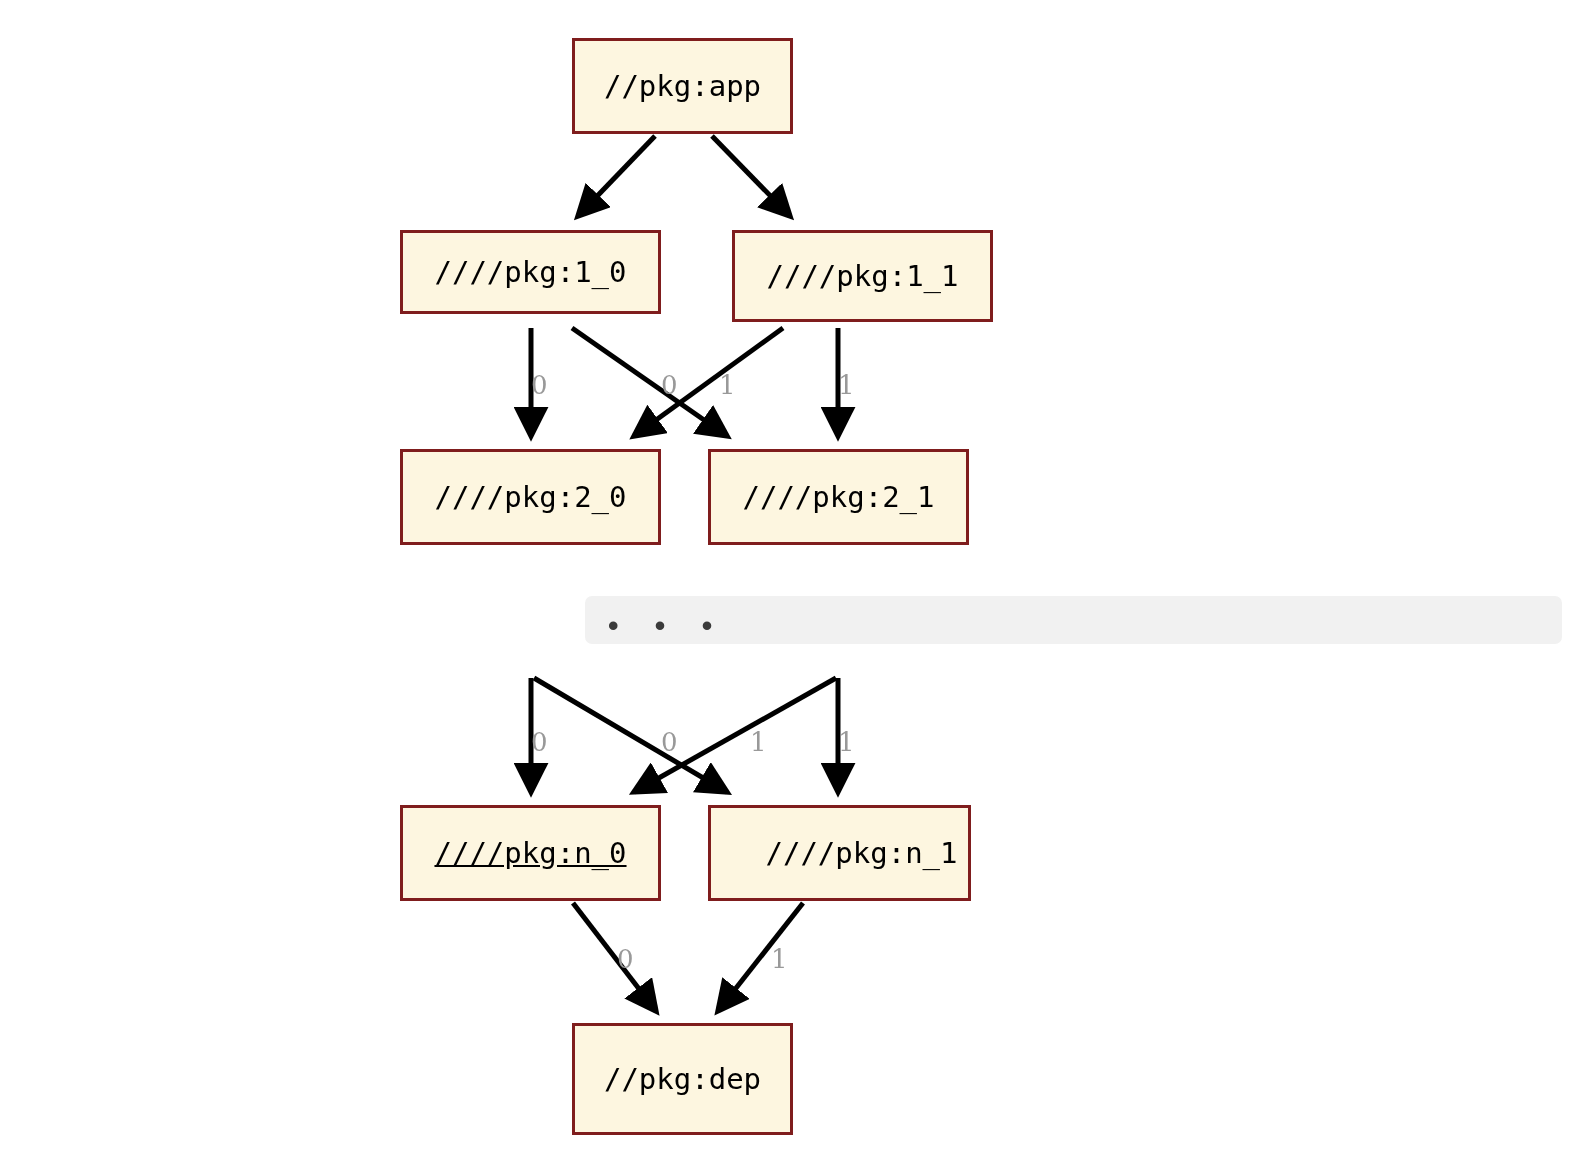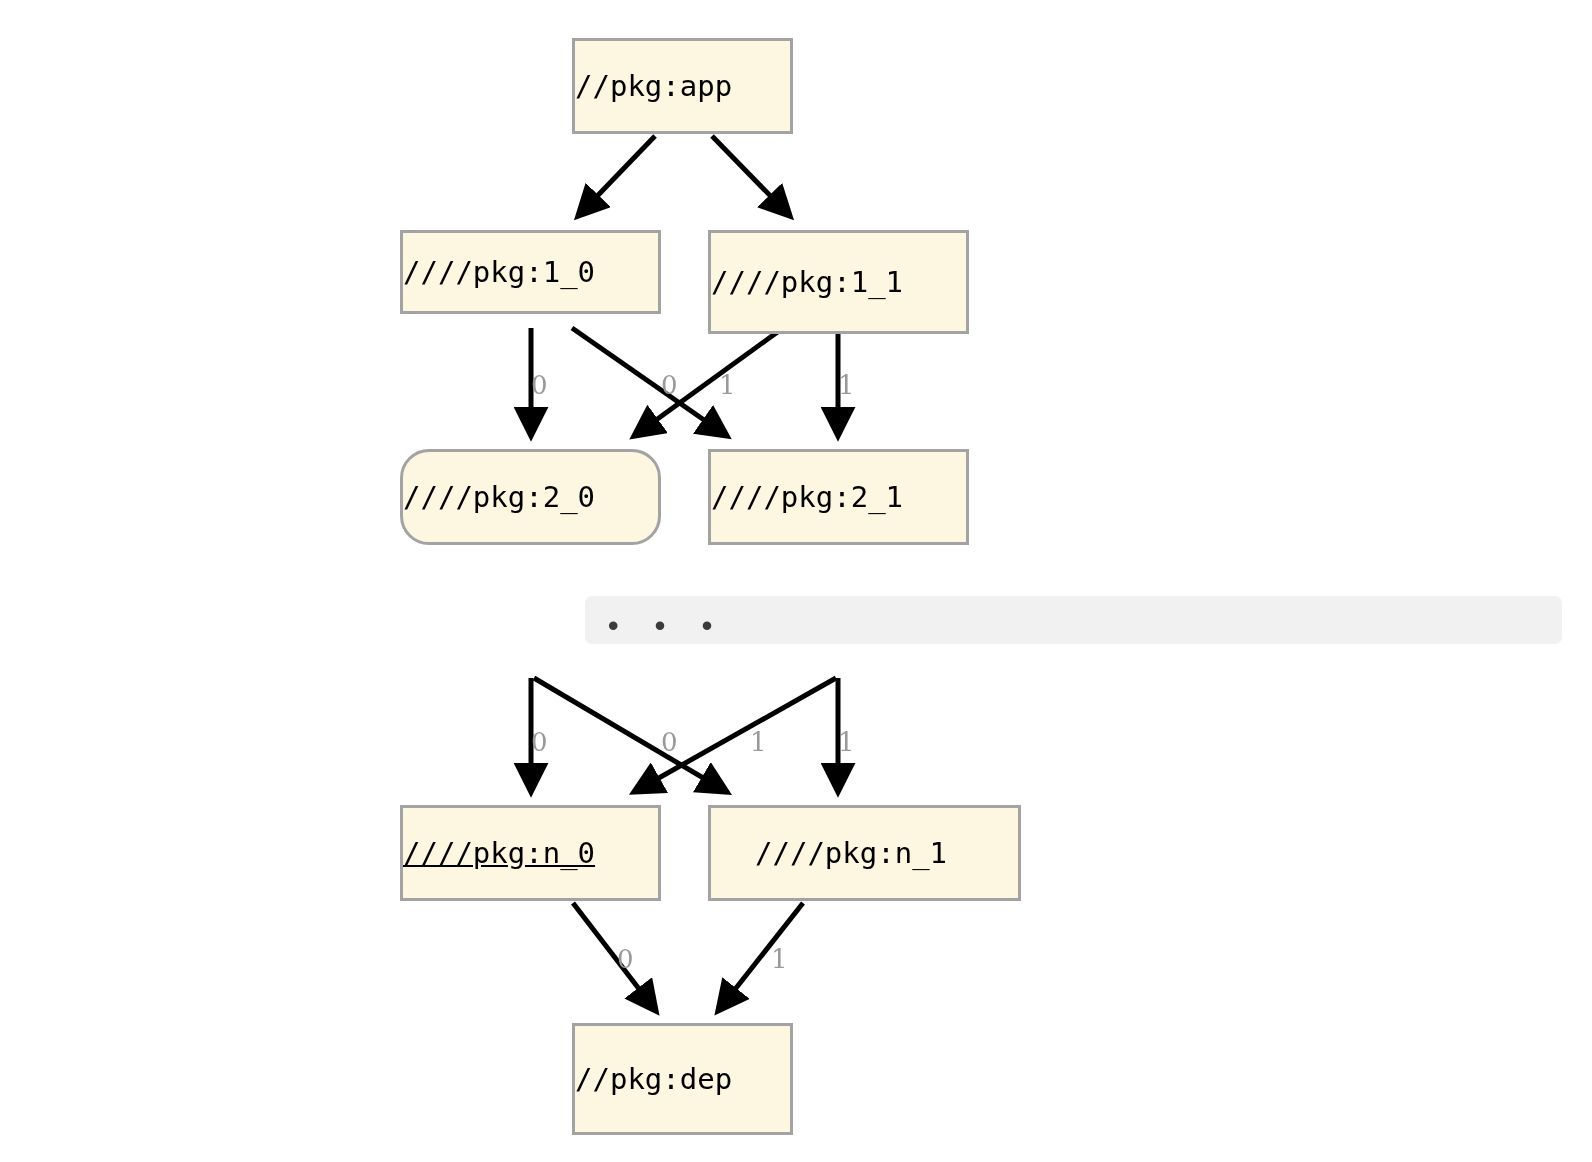--- a/index.html
+++ b/index.html
@@ -20,23 +20,24 @@
     position: absolute;
     left: 0;
     top: 0;
     width: 1592px;
     height: 1162px;
   }
   .node {
     position: absolute;
     box-sizing: border-box;
     background: #fdf6e0;
-    border: 3px solid #a3a3a3;
+    border: 3px solid #7f1d1d;
     display: flex;
     align-items: center;
+    justify-content: center;
     color: #000000;
     font-family: "DejaVu Sans Mono", "Liberation Mono", monospace;
     font-size: 29px;
     letter-spacing: 0px;
     white-space: nowrap;
     z-index: 3;
   }
   .ellipsis-band {
     position: absolute;
     box-sizing: border-box;
@@ -103,37 +104,37 @@
   </svg>
 
   <div class="node" style="left:572px; top:38px; width:221px; height:96px;">
     <span>//pkg:app</span>
   </div>
 
   <div class="node" style="left:400px; top:230px; width:261px; height:84px;">
     <span>////pkg:1_0</span>
   </div>
 
-  <div class="node" style="left:708px; top:230px; width:261px; height:104px;">
+  <div class="node" style="left:732px; top:230px; width:261px; height:92px;">
     <span>////pkg:1_1</span>
   </div>
 
-  <div class="node" style="left:400px; top:449px; width:261px; height:96px;border-radius:29px;">
+  <div class="node" style="left:400px; top:449px; width:261px; height:96px;">
     <span>////pkg:2_0</span>
   </div>
 
   <div class="node" style="left:708px; top:449px; width:261px; height:96px;">
     <span>////pkg:2_1</span>
   </div>
 
   <div class="node" style="left:400px; top:805px; width:261px; height:96px;text-decoration:underline;">
     <span>////pkg:n_0</span>
   </div>
 
-  <div class="node" style="left:708px; top:805px; width:313px; height:96px;padding-left:44px;">
+  <div class="node" style="left:708px; top:805px; width:263px; height:96px;padding-left:44px;">
     <span>////pkg:n_1</span>
   </div>
 
   <div class="node" style="left:572px; top:1023px; width:221px; height:112px;">
     <span>//pkg:dep</span>
   </div>
 
   <div class="ellipsis-band" style="left:585px; top:596px; width:977px; height:48px;"></div>
   <div class="ellipsis-dots" style="left:608px; top:611px;">• • •</div>
 

